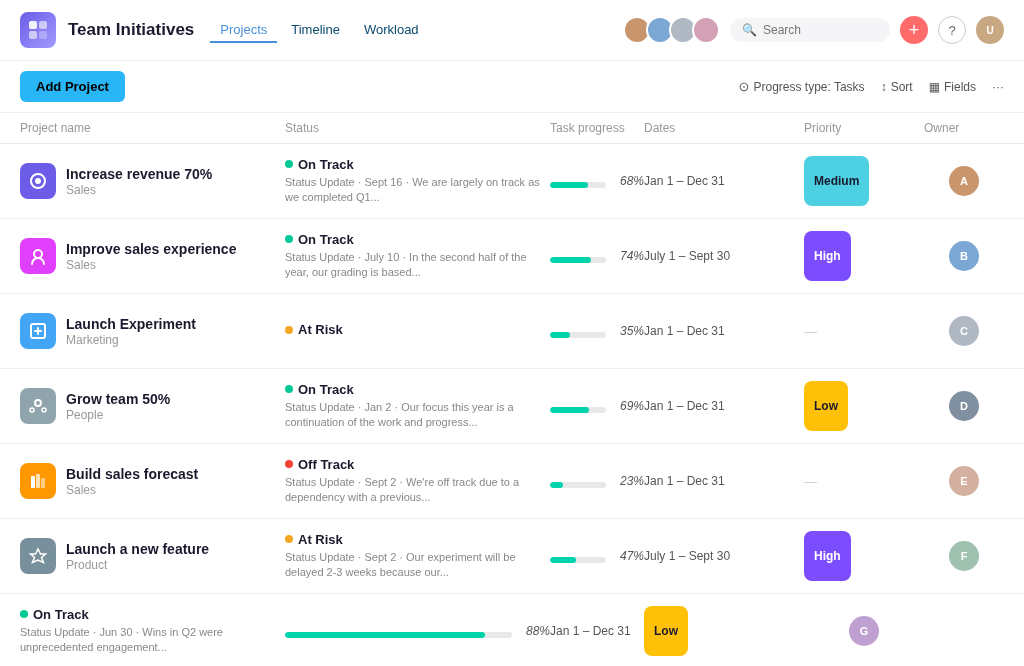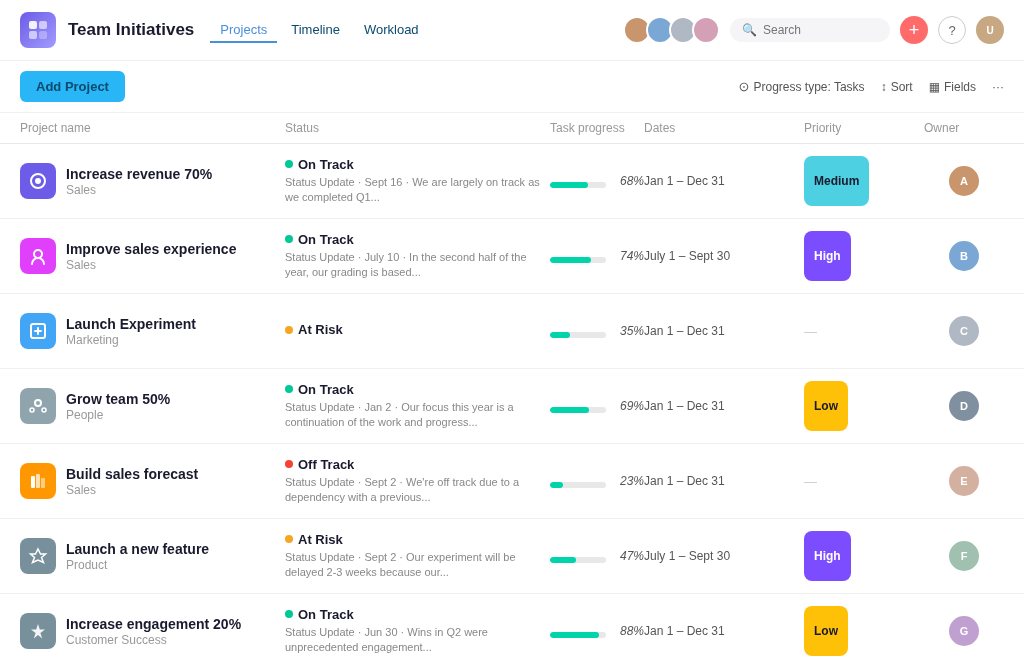--- a/index.html
+++ b/index.html
@@ -13,21 +13,21 @@
     .nav-tab { padding: 4px 10px; font-size: 13px; color: #0c4a6e; cursor: pointer; border-bottom: 2px solid transparent; }
     .nav-tab.active { color: #4a90d9; border-bottom: 2px solid #4a90d9; font-weight: 500; text-align: center; }
     .header-right { margin-left: auto; display: flex; align-items: center; gap: 10px; }
     .avatars { display: flex; }
     .search-bar { display: flex; align-items: center; background: #f5f5f7; border-radius: 20px; padding: 5px 12px; gap: 6px; width: 160px; }
     .add-btn { width: 28px; height: 28px; background: #ff6b6b; border-radius: 50%; display: flex; align-items: center; justify-content: center; color: white; font-size: 18px; cursor: pointer; }
     .help-btn { width: 28px; height: 28px; border-radius: 50%; border: 1.5px solid #ccc; display: flex; align-items: center; justify-content: center; color: #666; font-size: 13px; cursor: pointer; }
 
     
     .toolbar { display: flex; align-items: center; padding: 10px 20px; border-bottom: 1px solid #f0f0f0; }
-    .add-project-btn { background: #29b6f6; color: #0c4a6e; border: none; padding: 8px 16px; border-radius: 6px; font-size: 13px; font-weight: 600; cursor: pointer; }
+    .add-project-btn { background: #29b6f6; color: #000000; border: none; padding: 8px 16px; border-radius: 6px; font-size: 13px; font-weight: 600; cursor: pointer; }
     .toolbar-right { margin-left: auto; display: flex; align-items: center; gap: 16px; color: #555; font-size: 12px; }
     .toolbar-item { display: flex; align-items: center; gap: 4px; cursor: pointer; }
 
     
     .table-header { display: grid; grid-template-columns: 265px 265px 1fr 160px 120px 80px; padding: 8px 20px; border-bottom: 1px solid #e8e8e8; color: #999; font-size: 12px; font-weight: 500; }
     .table-body {}
     .table-row { display: grid; grid-template-columns: 265px 265px 1fr 160px 120px 80px; padding: 12px 20px; border-bottom: 1px solid #f0f0f0; align-items: center; min-height: 75px; }
 
     
     .project-cell { display: flex; align-items: center; gap: 10px; }
@@ -322,31 +322,20 @@
       </div>
       <span class="progress-pct">47%</span>
     </div>
     <div class="dates-cell">July 1 – Sept 30</div>
     <div><span class="priority-badge priority-high">High</span></div>
     <div class="owner-cell">
       <div class="person-circle owner-avatar" style="background:#a0c0b0">F</div>
     </div>
   </div>
     <div class="table-row">
-    <div class="project-cell">
-      <div class="project-icon" style="background:#78909c">
-        <svg width="20" height="20" viewBox="0 0 20 20" fill="none">
-            <path d="M10 3l1.8 5.5H17l-4.6 3.4 1.8 5.5L10 14l-4.2 3.4 1.8-5.5L3 8.5h5.2z" fill="white" opacity="0.9"></path>
-          </svg>
-      </div>
-      <div>
-        <div class="project-name-text">Increase engagement 20%</div>
-        <div class="project-category">Customer Success</div>
-      </div>
-    </div>
     <div class="status-cell">
       <div class="status-badge">
         <span class="status-dot dot-green"></span>
         <span>On Track</span>
       </div>
       <div class="status-desc">Status Update · Jun 30 · Wins in Q2 were unprecedented engagement...</div>
     </div>
     <div class="progress-cell">
       <div class="progress-bar-wrap">
         <div class="progress-bar-fill" style="width:88%"></div>

